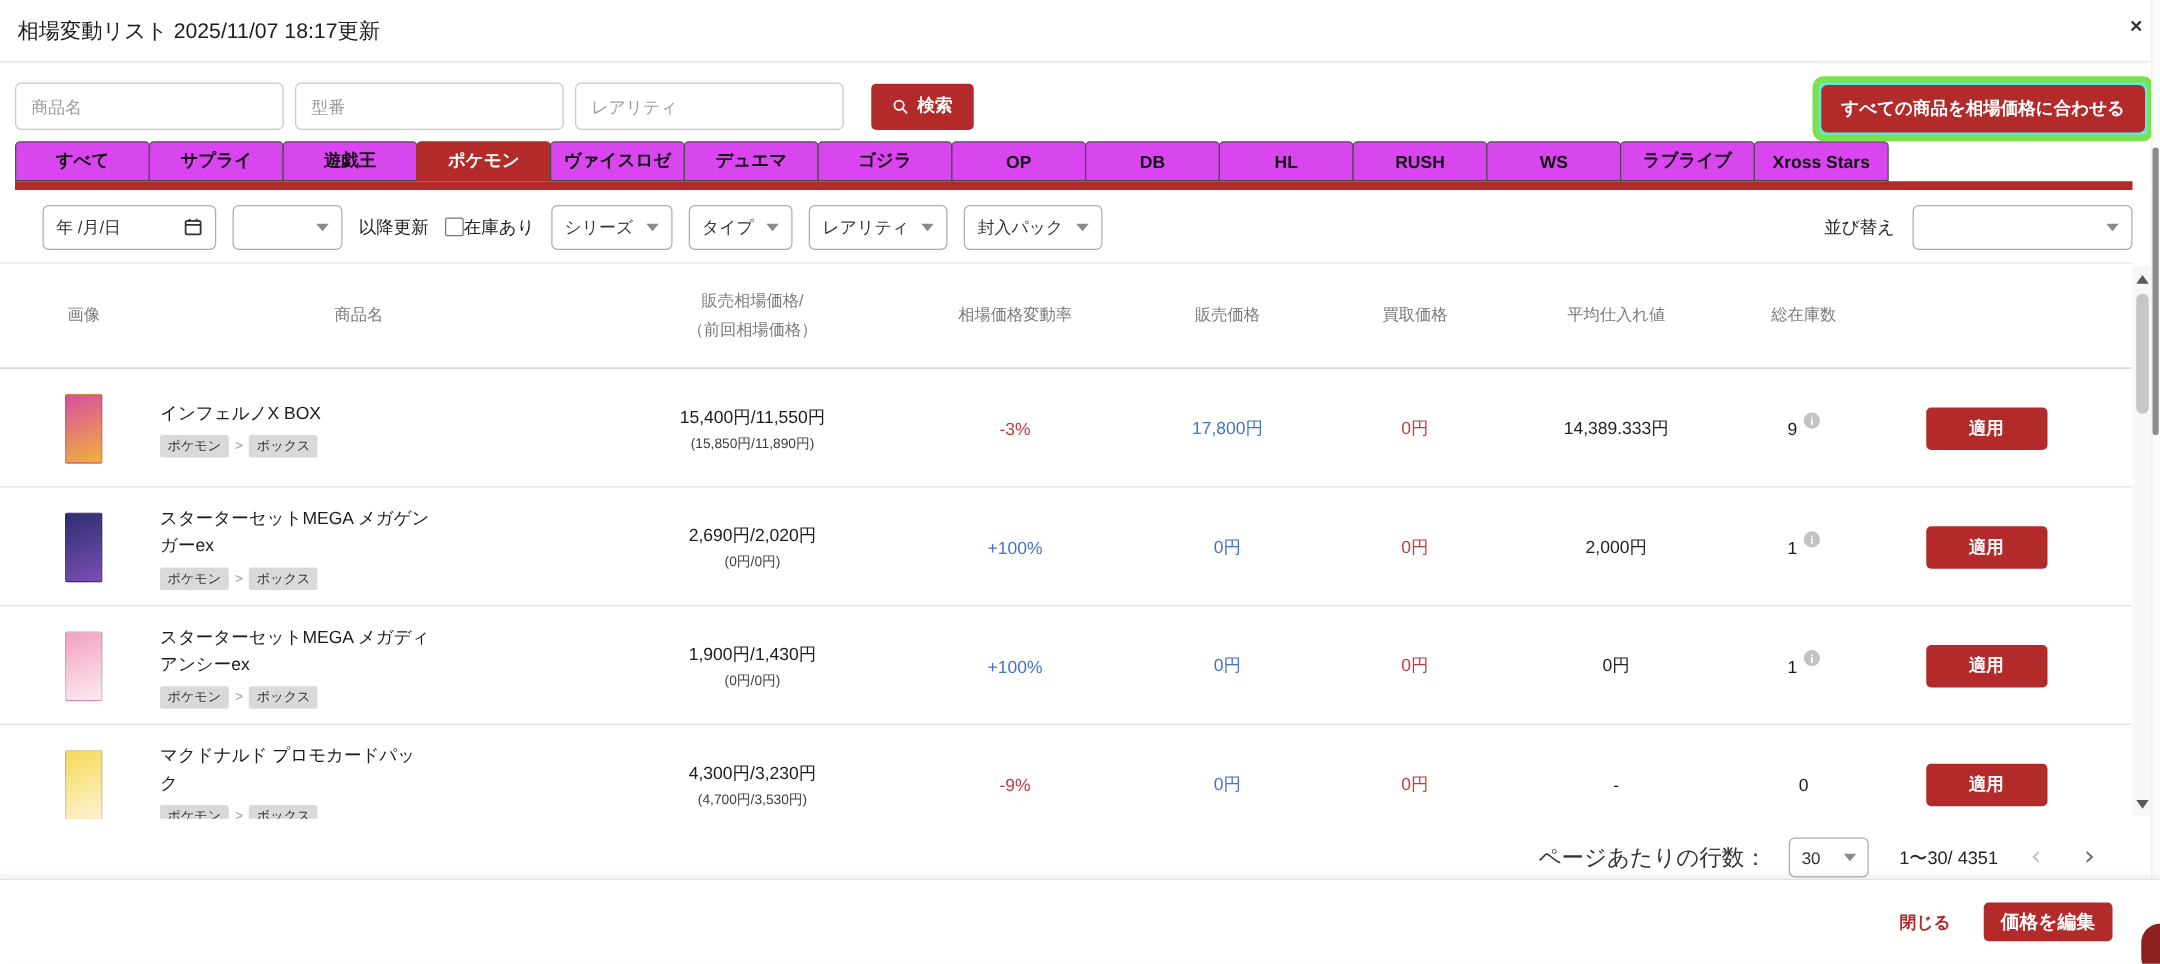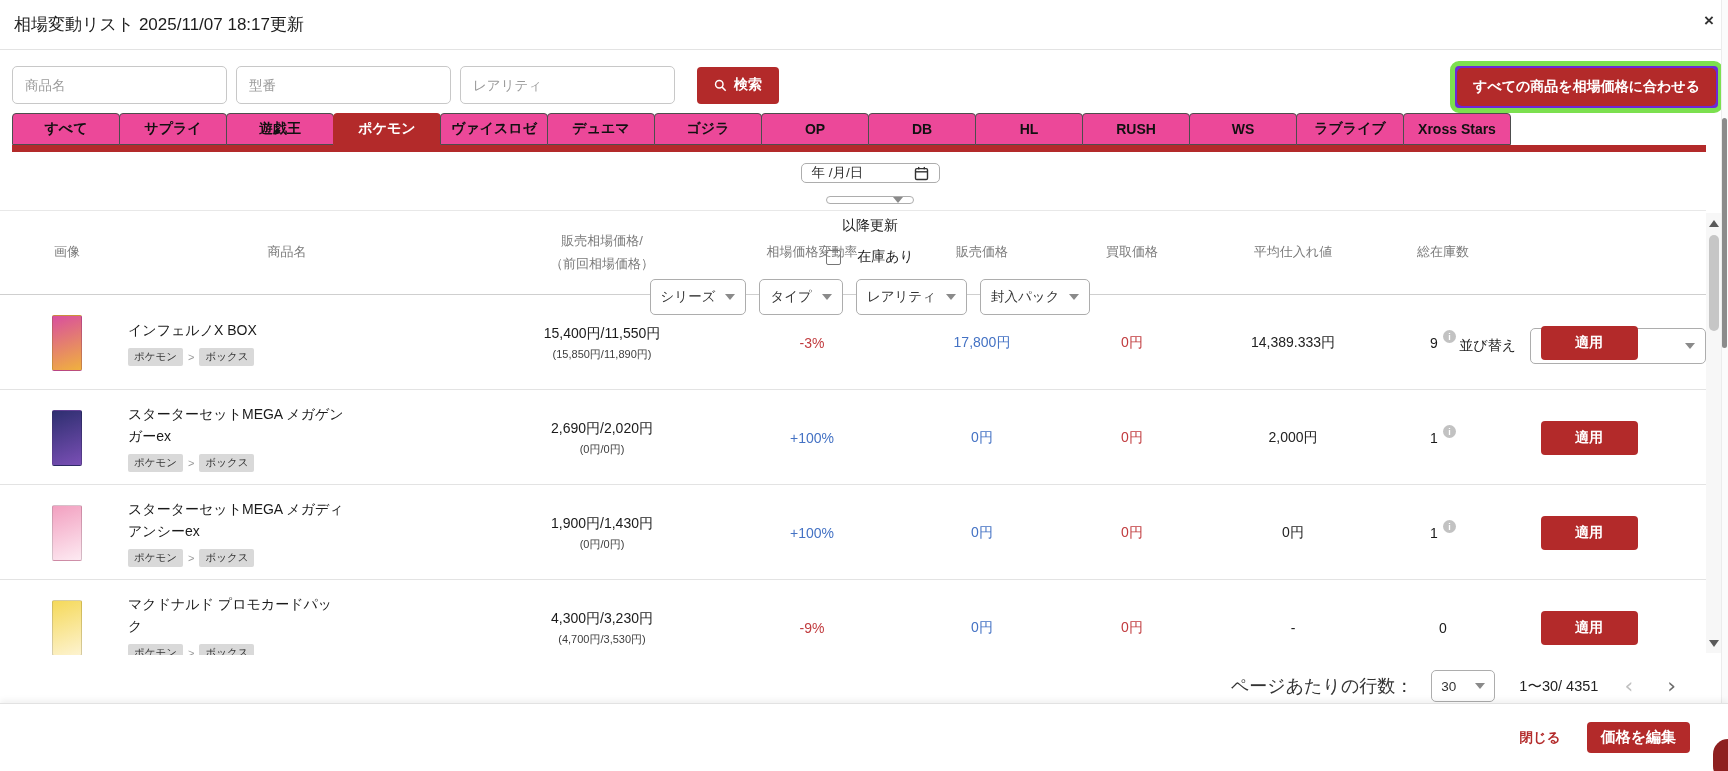--- a/index.html
+++ b/index.html
@@ -20,39 +20,39 @@
   .titlebar{height:50px;border-bottom:1px solid #e3e3e3;display:flex;align-items:center;padding:0 14px;position:relative;}
   .title{font-size:17px;color:#1c1c1c;}
   .closebtn{position:absolute;right:14px;top:12px;background:none;border:none;font-size:17px;font-weight:bold;color:#333;cursor:pointer;line-height:1;}
 
   
   .searchrow{display:flex;align-items:center;gap:9px;margin:16px 12px 0 12px;position:relative;height:38px;}
   .sinput{width:215px;height:38px;border:1px solid #c8c8c8;border-radius:5px;padding:0 12px;font-size:13.5px;color:#333;outline:none;font-family:inherit;}
   .sinput::placeholder{color:#9a9a9a;}
   .btn{border:none;border-radius:4px;background:var(--accent);color:#fff;cursor:pointer;font-family:inherit;}
   .search-btn{height:37px;padding:0 17px;font-size:14px;font-weight:bold;display:inline-flex;align-items:center;gap:7px;margin-left:13px;}
-  .apply-all-wrap{position:absolute;right:-7px;top:-5px;border:5px solid var(--highlight);border-radius:9px;padding:2px;background:#6d28d9;}
+  .apply-all-wrap{position:absolute;right:-7px;top:-5px;border:5px solid var(--highlight);border-radius:9px;padding:2px;background:#5eead4;}
   .apply-all{height:38px;padding:0 16px;font-size:14px;font-weight:bold;border-radius:5px;}
 
   
   .tabbar{display:flex;margin:9px 12px 0 12px;height:32px;}
-  .tab{width:108px;height:32px;border:1px solid #4d4d4d;margin-left:-1px;display:flex;align-items:center;justify-content:center;font-size:14px;font-weight:bold;color:#111;background:#ec4899;border-radius:4px 4px 0 0;cursor:pointer;white-space:nowrap;overflow:hidden;}
+  .tab{width:108px;height:32px;border:1px solid #4d4d4d;margin-left:-1px;display:flex;align-items:center;justify-content:center;font-size:14px;font-weight:bold;color:#111;background:#d946ef;border-radius:4px 4px 0 0;cursor:pointer;white-space:nowrap;overflow:hidden;}
   .tab:first-child{margin-left:0;}
   .tab.active{background:var(--accent);border-color:var(--accent);color:#fff;}
   .redbar{height:7px;background:var(--accent);margin:0 22px 0 12px;}
 
   
-  .filterrow{display:flex;align-items:center;gap:13px;margin:11px 22px 0 34px;height:37px;flex-direction:column;}
+  .filterrow{display:flex;align-items:center;gap:13px;margin:11px 22px 0 34px;height:37px;}
   .date-input{width:139px;height:36px;border:1px solid #adadad;border-radius:5px;display:flex;align-items:center;justify-content:space-between;padding:0 10px;cursor:pointer;background:#fff;}
   .datetext{font-size:13.5px;color:#333;}
   .select{height:36px;border:1px solid #adadad;border-radius:5px;display:inline-flex;align-items:center;justify-content:space-between;padding:0 10px;background:#fff;cursor:pointer;font-size:13.5px;color:#333;}
   .caret{width:0;height:0;border-left:5px solid transparent;border-right:5px solid transparent;border-top:6px solid #8a8a8a;display:inline-block;margin-left:10px;}
   .smallsel{width:88px;}
   .flabel{font-size:14px;color:#222;white-space:nowrap;}
-  .cbwrap{display:flex;align-items:center;gap:16px;cursor:pointer;}
+  .cbwrap{display:flex;align-items:center;gap:0;cursor:pointer;}
   .cb{width:15px;height:15px;border:1.5px solid #767676;border-radius:2px;background:#fff;display:inline-block;}
   .fdrops{display:flex;gap:13px;text-align:right;}
   .sortwrap{margin-left:auto;display:flex;align-items:center;gap:14px;}
   .sortsel{width:176px;}
 
   
   .tablewrap{margin:10px 22px 0 0;border-top:1px solid #e8e8e8;}
   .cols{display:grid;grid-template-columns:110px 330px 300px 120px 220px 80px 242px 58px 1fr;align-items:center;padding-left:12px;}
   .thead{height:84px;border-bottom:1px solid #cfcfcf;color:#7a7a7a;font-size:13px;}
   .hcell{text-align:center;line-height:1.75;}

